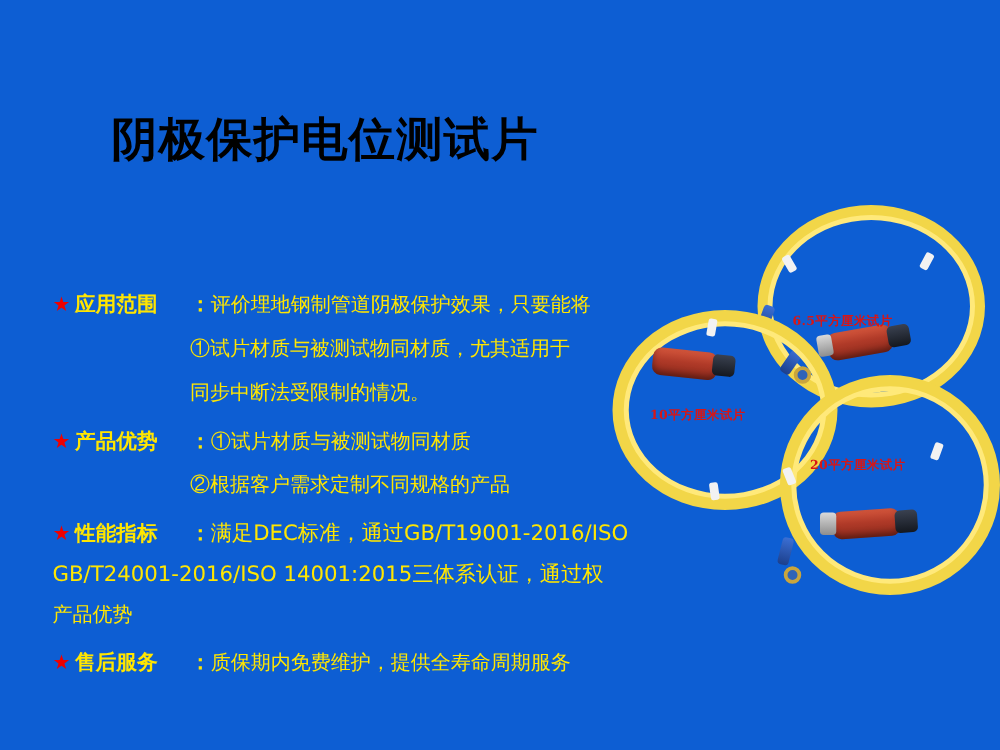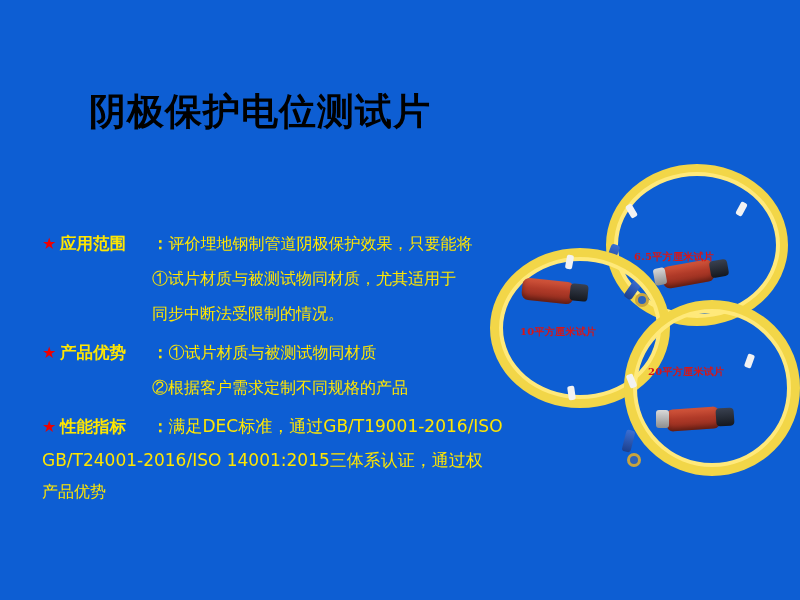--- a/index.html
+++ b/index.html
@@ -193,20 +193,25 @@
         <span class="star">★</span><span class="lbl">性能指标</span><span class="lbl-colon">：</span><span class="txt-sans">满足DEC标准，通过GB/T19001-2016/ISO</span>
       </span>
       <span class="line tight">
         <span class="txt-sans">GB/T24001-2016/ISO 14001:2015三体系认证，通过权</span>
       </span>
       <span class="line tight">
         <span class="txt">产品优势</span>
       </span>
     </div>
 
+    <div class="para">
+      <span class="line">
+        <span class="star">★</span><span class="lbl">售后服务</span><span class="lbl-colon">：</span><span class="txt">质保期内免费维护，提供全寿命周期服务</span>
+      </span>
+    </div>
 
   </div>
 
   <div class="photo">
 
     <div class="ring" style="left:118px; top:6px; width:182px; height:162px; border-width:11px;"></div>
     <div class="ring inner-hl" style="left:126px; top:14px; width:166px; height:146px; border-width:4px;"></div>
     <div class="tiewrap" style="left:250px; top:44px; width:7px; height:14px; transform:rotate(28deg);"></div>
     <div class="tiewrap" style="left:140px; top:46px; width:7px; height:14px; transform:rotate(-30deg);"></div>
     <div class="connector" style="left:174px; top:105px; width:52px; height:22px; transform:rotate(-10deg);"></div>

